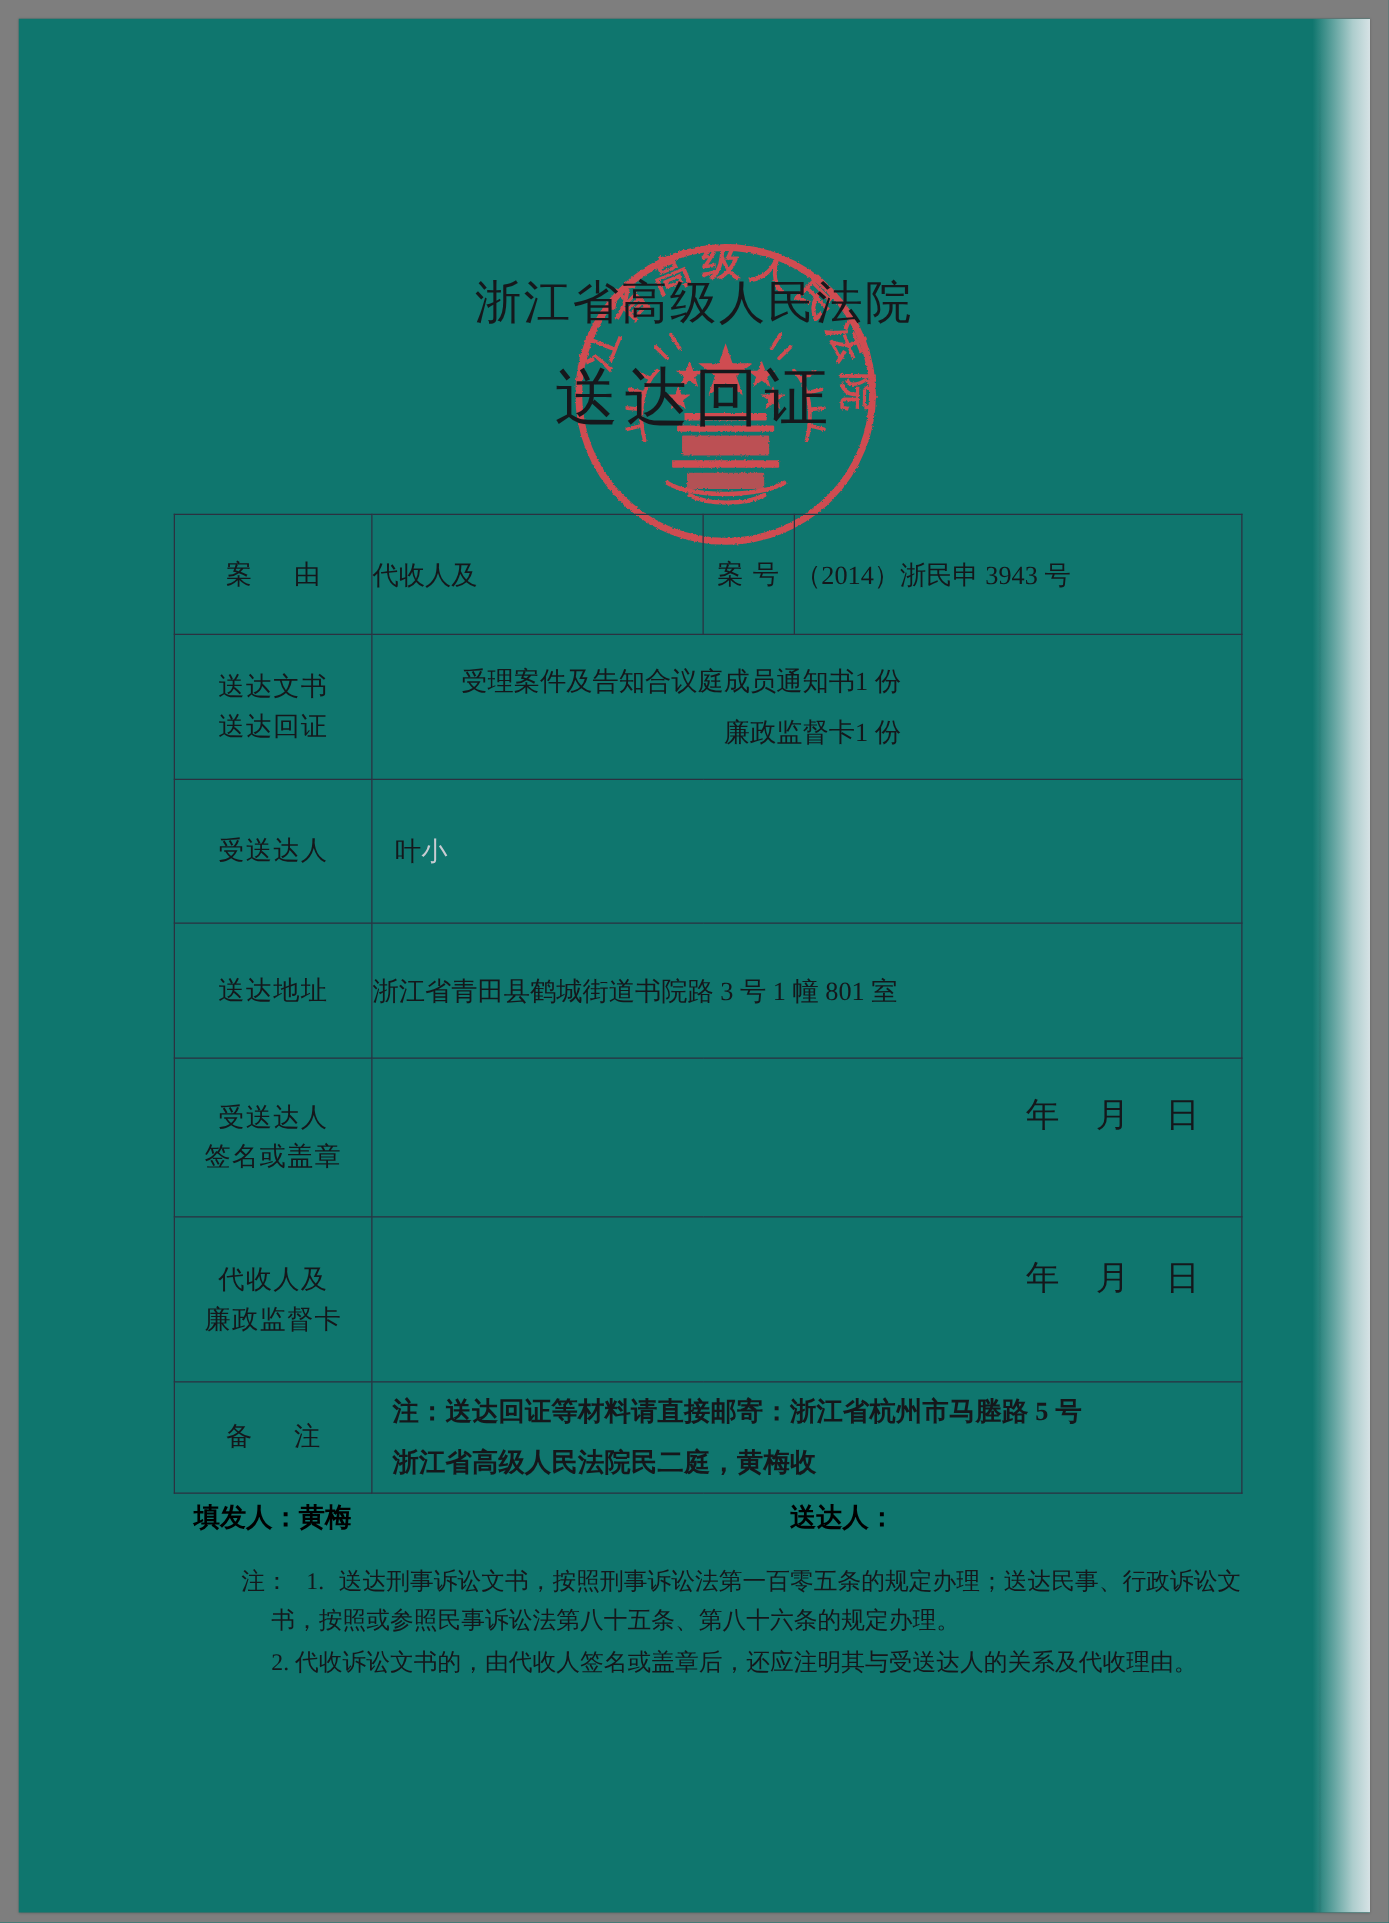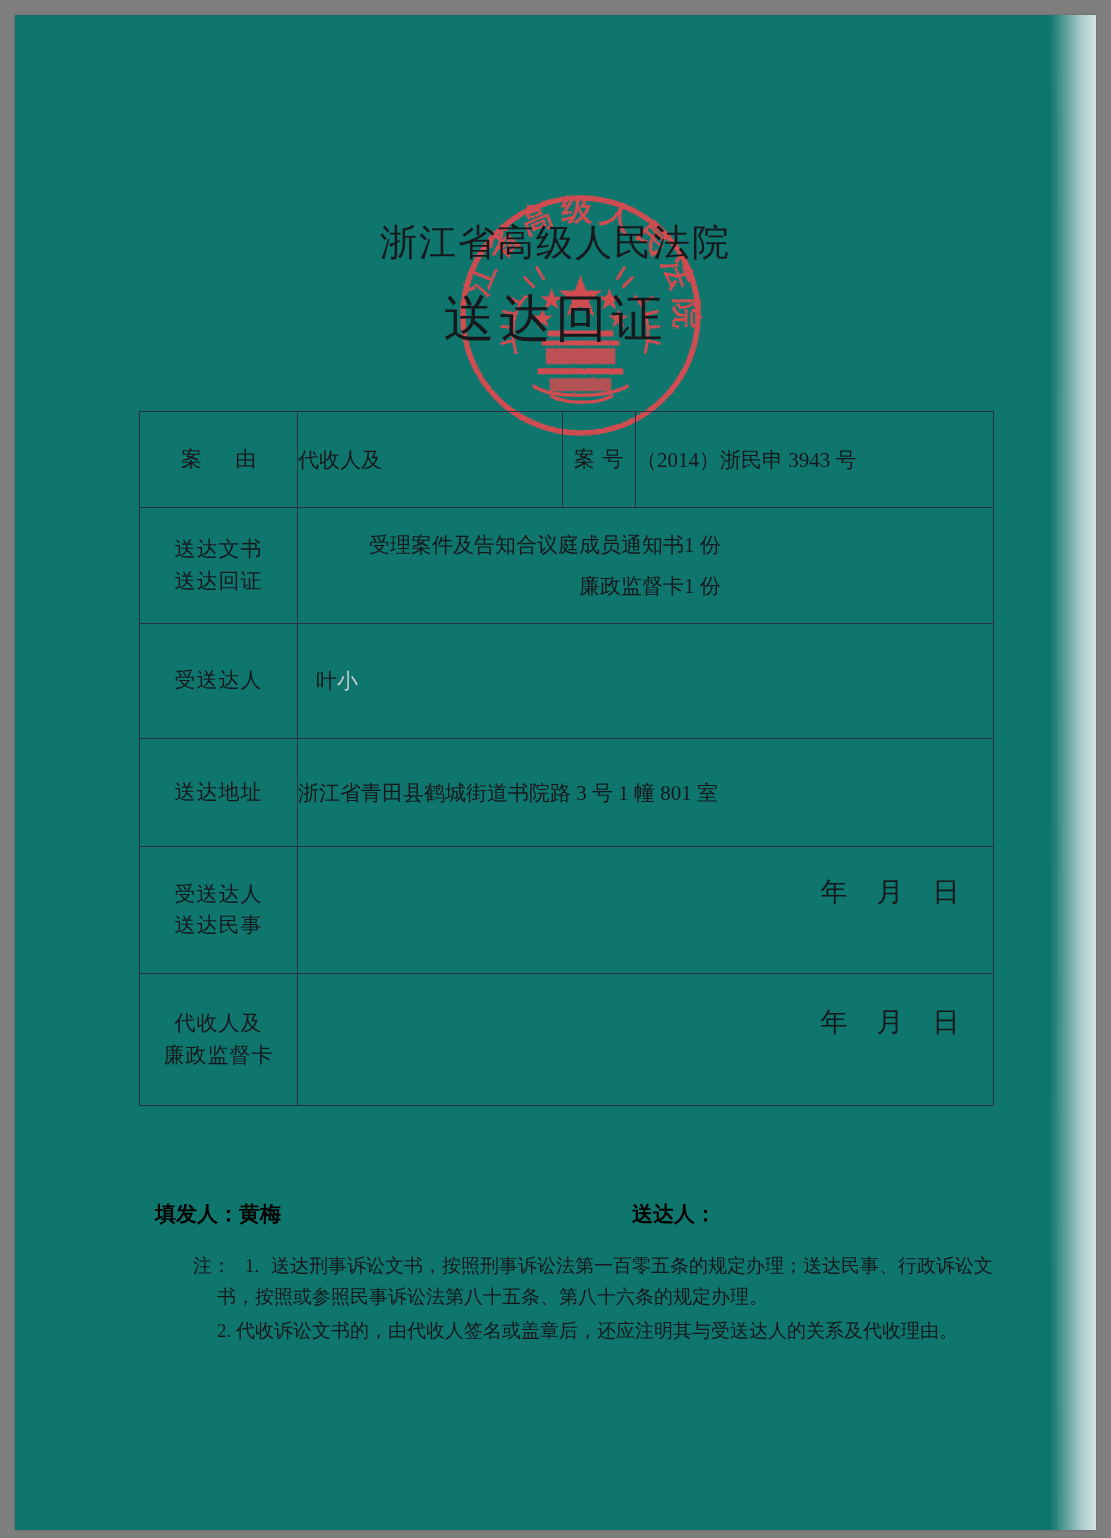--- a/index.html
+++ b/index.html
@@ -271,21 +271,21 @@
     </tr>
 
     <tr class="r-addr">
       <td class="lbl">送达地址</td>
       <td colspan="3" class="val">浙江省青田县鹤城街道书院路 3 号 1 幢 801 室</td>
     </tr>
 
     <tr class="r-sign">
       <td class="lbl">
         <div>受送达人</div>
-        <div>送达民事</div>
+        <div>签名或盖章</div>
       </td>
       <td colspan="3">
         <div class="cell-rel">
           <div class="date-line">
             <span>年</span><span>月</span><span>日</span>
           </div>
         </div>
       </td>
     </tr>
 
@@ -296,20 +296,27 @@
       </td>
       <td colspan="3">
         <div class="cell-rel">
           <div class="date-line">
             <span>年</span><span>月</span><span>日</span>
           </div>
         </div>
       </td>
     </tr>
 
+    <tr class="r-remark">
+      <td class="lbl lbl-sparse">备  注</td>
+      <td colspan="3">
+        <div class="remark-body">注：送达回证等材料请直接邮寄：浙江省杭州市马塍路 5 号</div>
+        <div class="remark-body">浙江省高级人民法院民二庭，黄梅收</div>
+      </td>
+    </tr>
   </tbody>
     </table>
 
   <div id="issuer-row">
     <div class="left"><span>填发人：</span><span>黄梅</span></div>
     <div class="right">送达人：</div>
   </div>
 
   <div id="footnotes">
     <div class="fn1">

